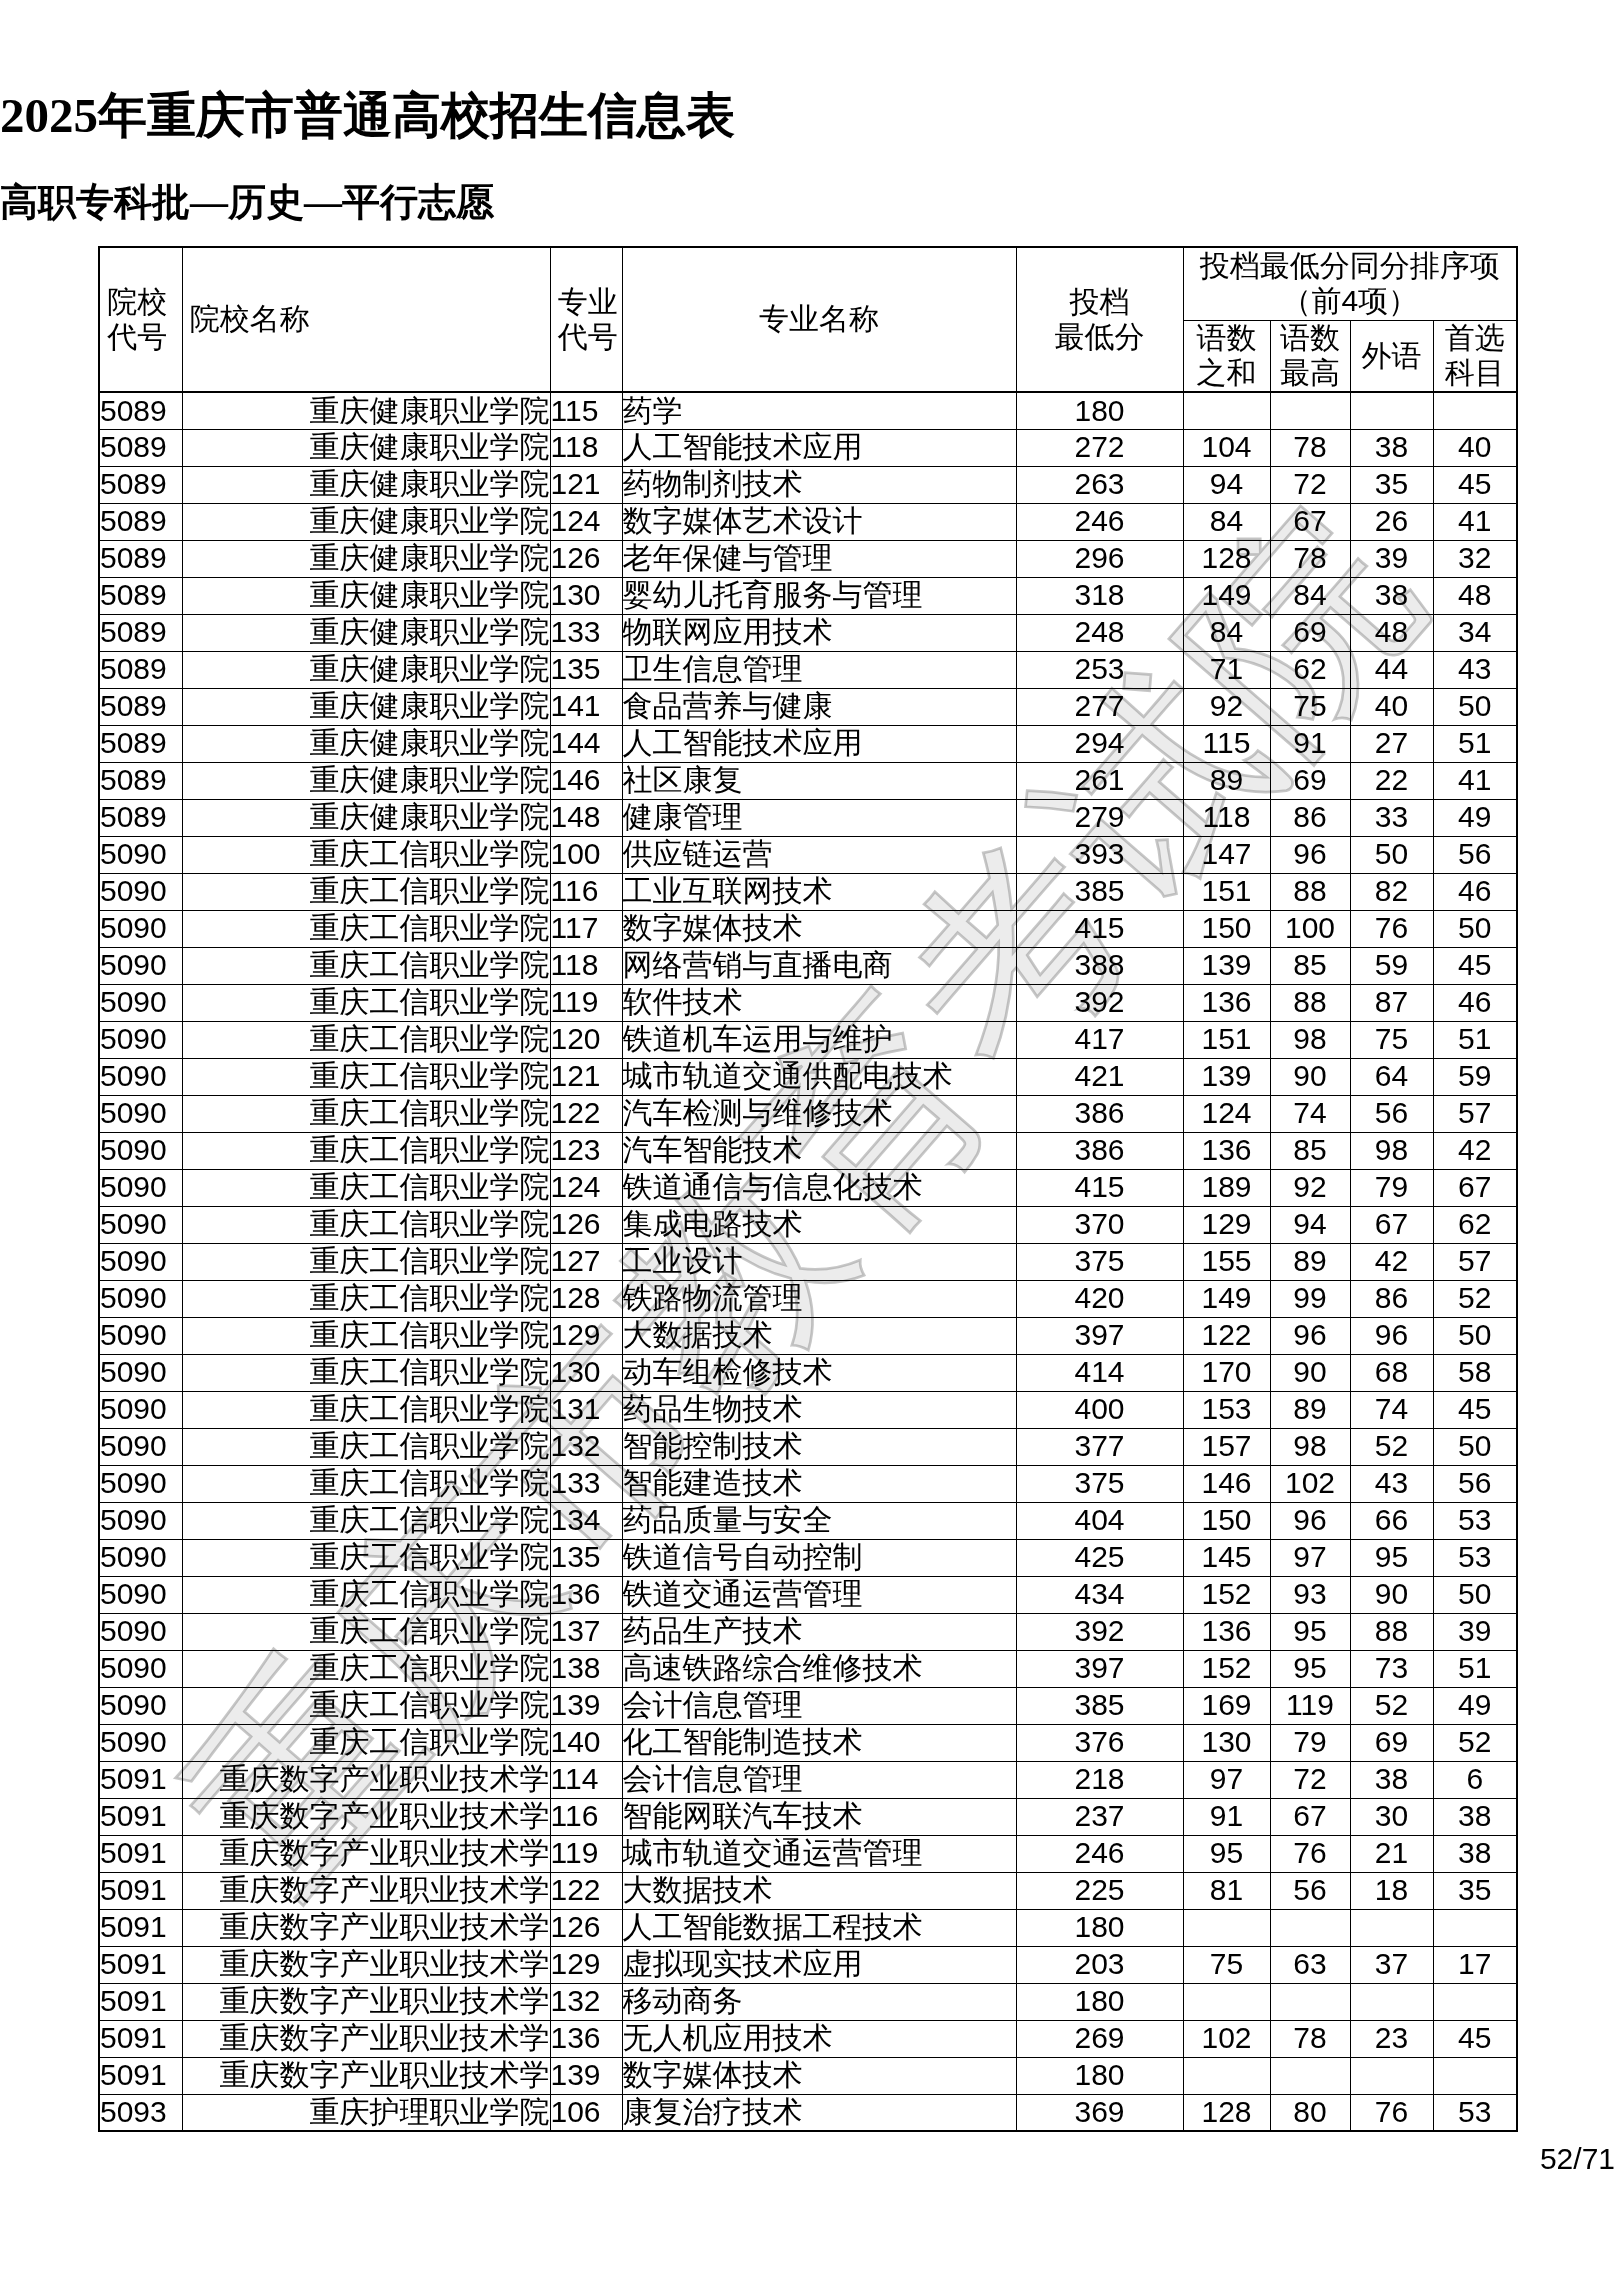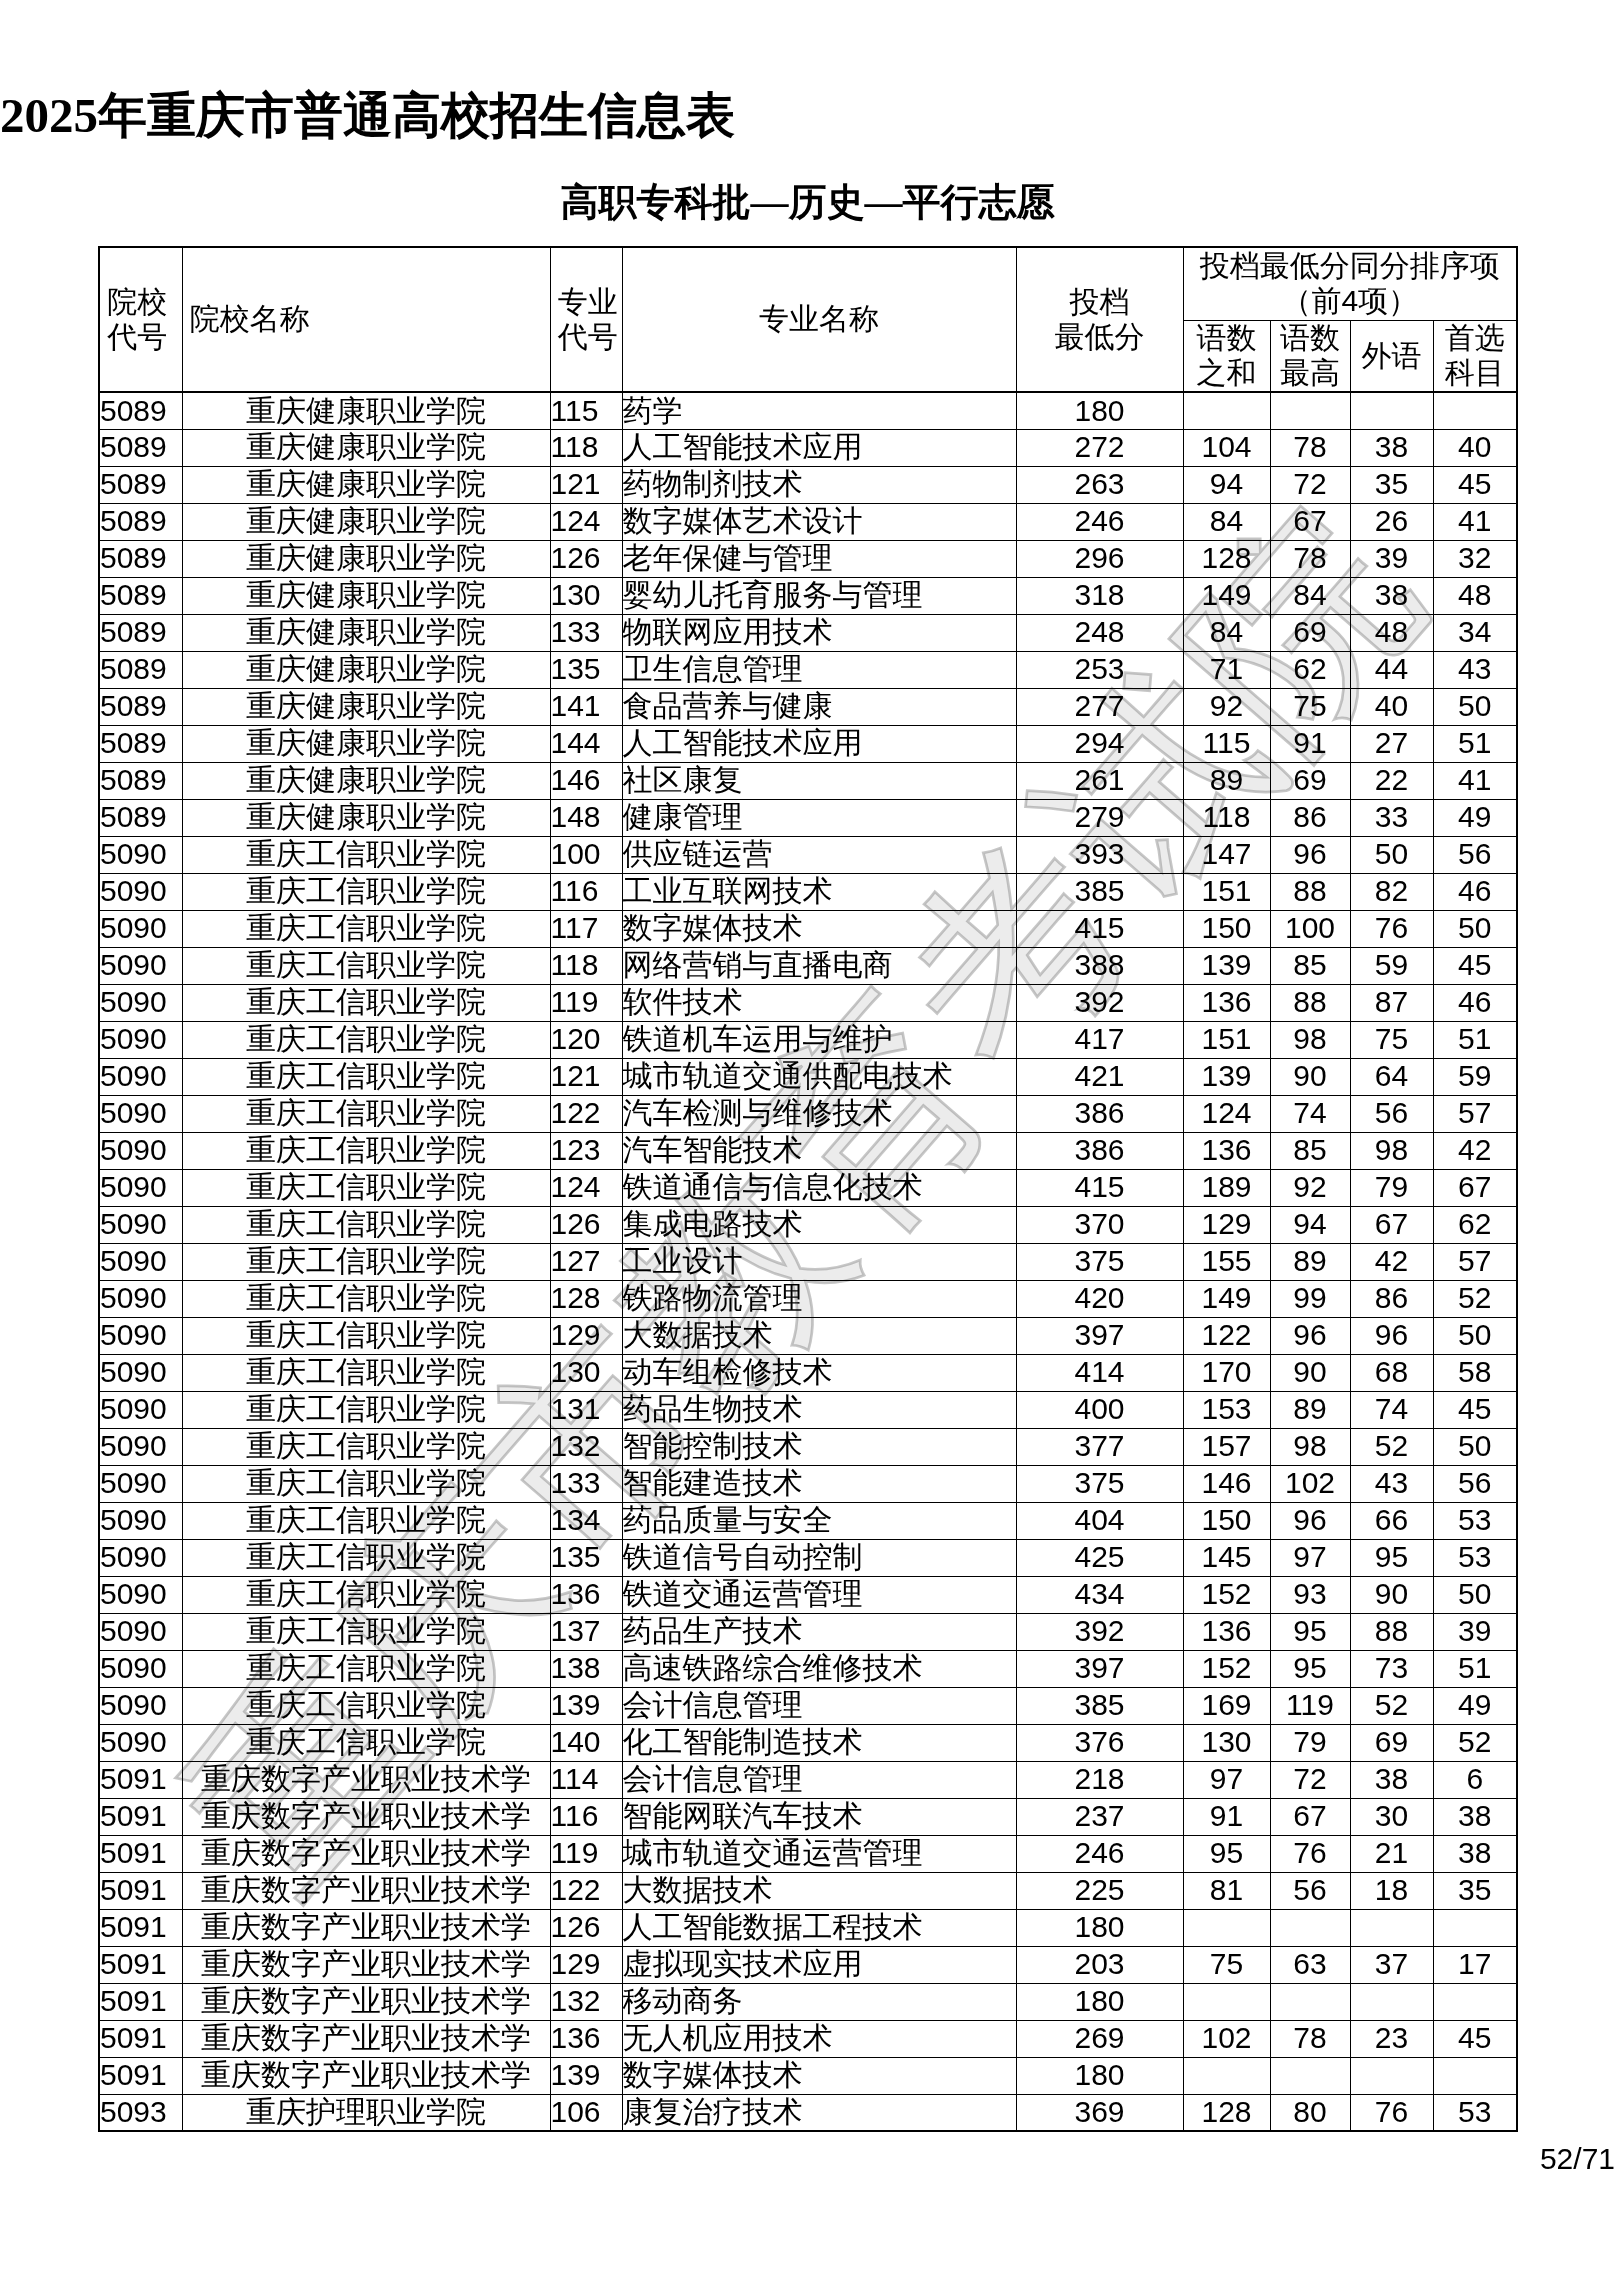--- a/index.html
+++ b/index.html
@@ -30,21 +30,21 @@
     top: 83px; left: 0; width: 100%;
     text-align: left;
     font-family: "Liberation Serif", serif;
     font-weight: bold;
     font-size: 49px;
     z-index: 2;
   }
   .page-subtitle {
     position: absolute;
     top: 177px; left: 0; width: 100%;
-    text-align: center;
+    text-align: left;
     font-family: "Liberation Serif", serif;
     font-weight: bold;
     font-size: 38px;
     z-index: 2;
   }
   table.score-table {
     position: absolute;
     left: 98px; top: 246px;
     width: 1419px;
     border-collapse: collapse;
@@ -64,21 +64,21 @@
   }
   table.score-table { border: 2.7px solid #000; }
   thead th { white-space: pre-line; text-align: center; }
   thead tr.h1 { height: 73px; }
   thead tr.h2 { height: 72px; }
   thead th.left { text-align: left; padding-left: 7.2px; }
   thead tr.h2 th { border-top: 1.8px solid #000; }
   thead { border-bottom: 2.7px solid #000; }
   tbody tr { height: 37px; margin-top: 7px; }
   td.c0 { text-align: left; padding-left: 7.2px; }
-  td.c1 { text-align: center; padding-left: 9px; white-space: nowrap; }
+  td.c1 { text-align: right; padding-left: 9px; white-space: nowrap; }
   td.c2 { text-align: left; padding-left: 7.2px; }
   td.c3 { text-align: left; padding-left: 12.7px; white-space: nowrap; }
   td.c4, td.c5, td.c6, td.c7, td.c8 { text-align: center; }
   .page-number {
     position: absolute;
     top: 2142px; left: 0; width: 100%;
     text-align: right;
     font-size: 30px;
     z-index: 2;
   }

